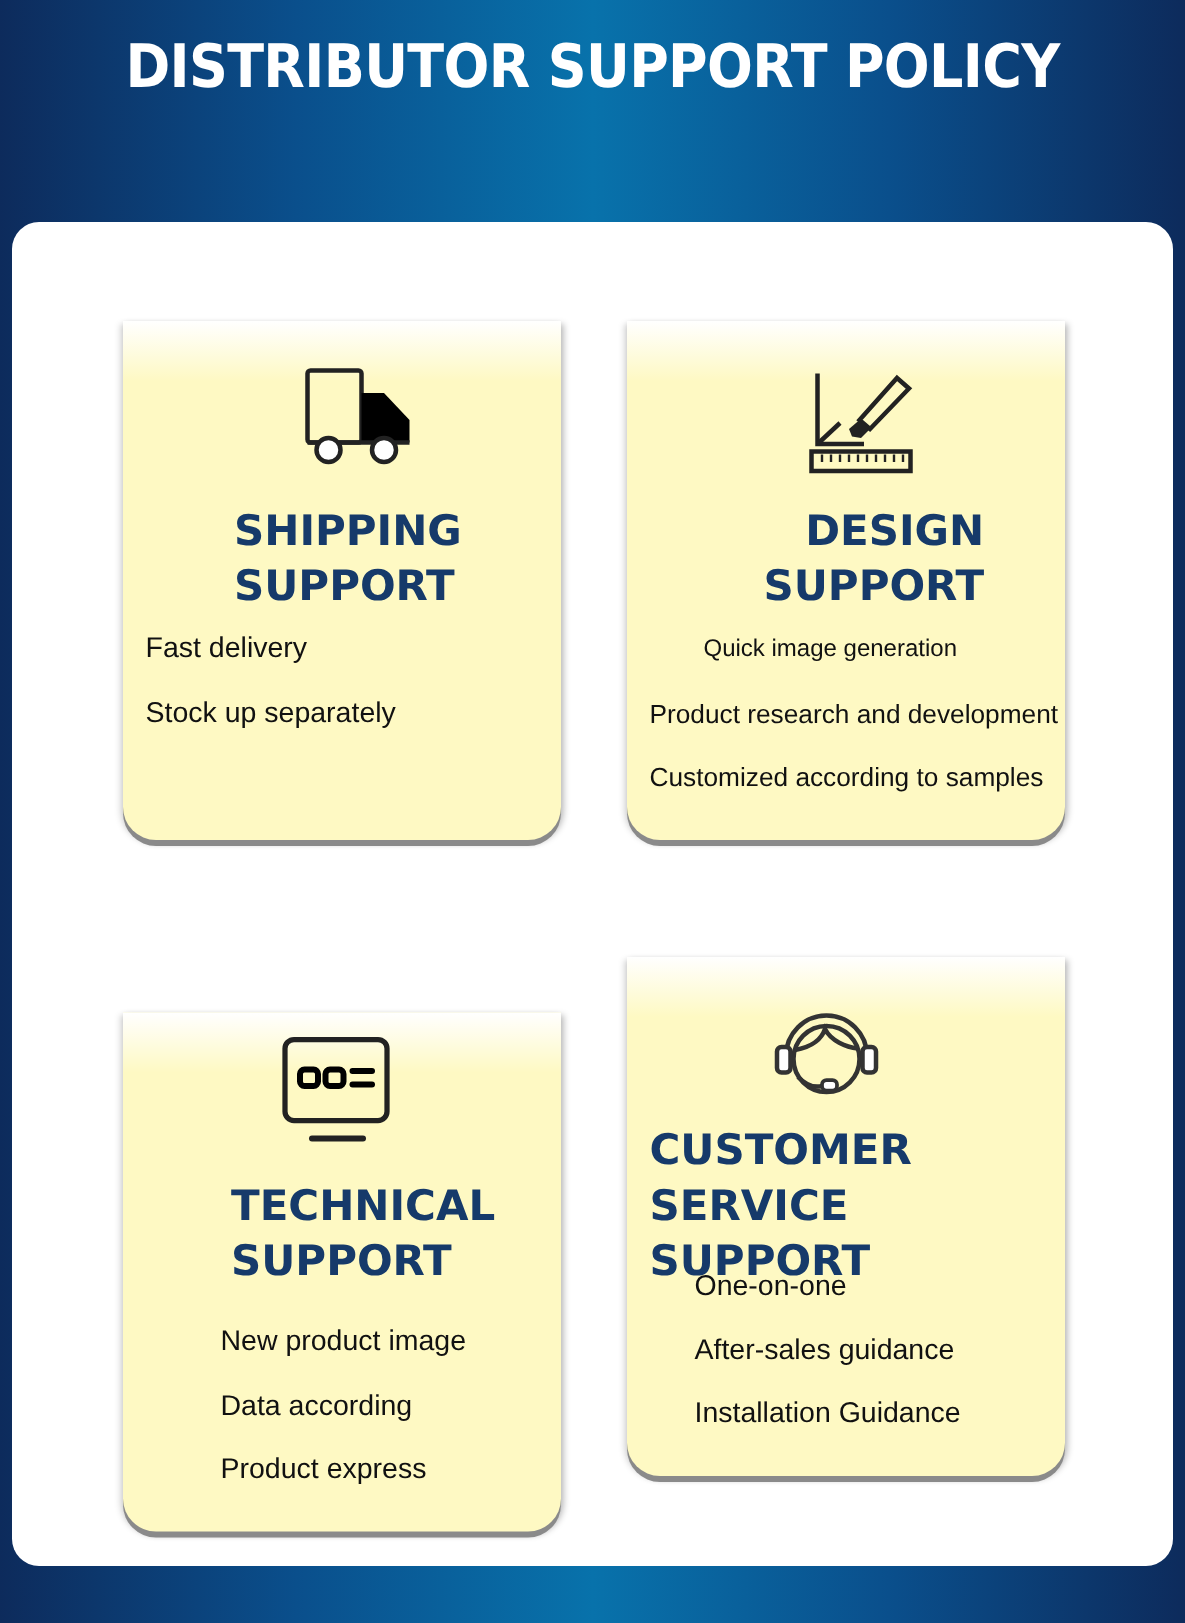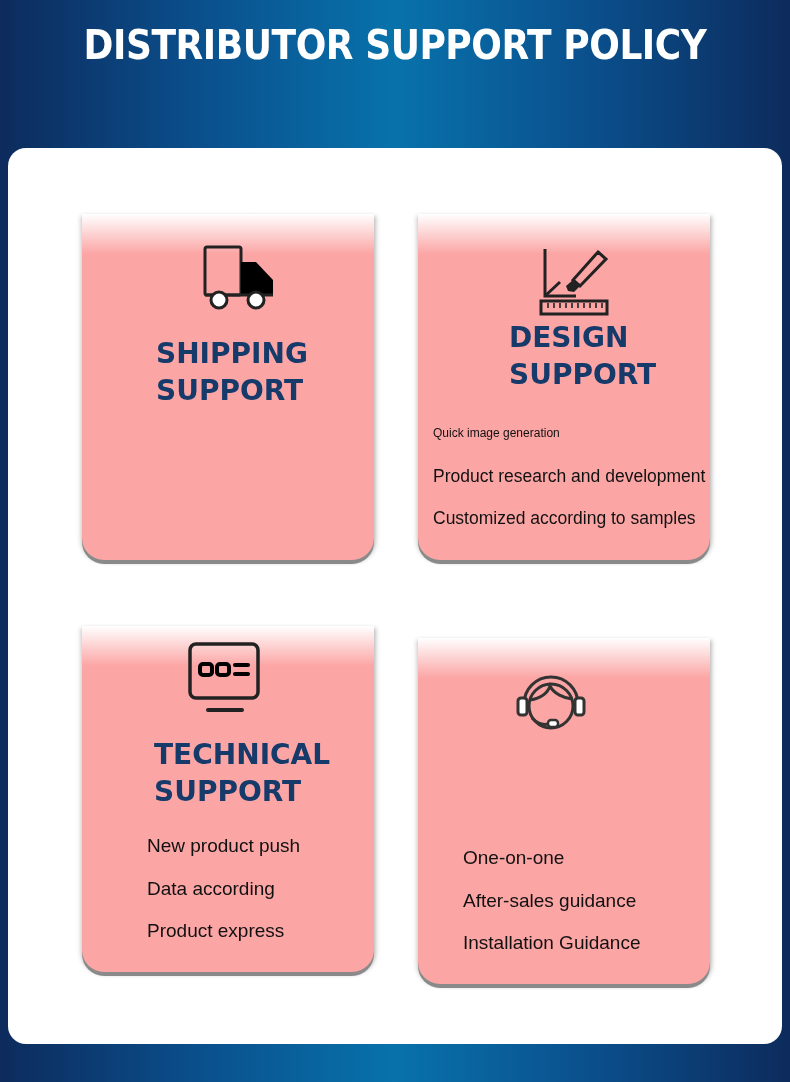--- a/index.html
+++ b/index.html
@@ -11,21 +11,21 @@
   .page-title {
     position:absolute; top:22px; left:0; width:790px; text-align:center;
     color:#fff; font-family:"DejaVu Sans", sans-serif; font-weight:bold;
     font-size:40px; letter-spacing:-0.5px; transform:scaleX(0.9);
   }
   .panel {
     position:absolute; left:8px; top:148px; width:774px; height:896px;
     background:#fff; border-radius:18px;
   }
   .card {
-    position:absolute; width:292px; height:346px; background:#fca5a5;
+    position:absolute; width:292px; height:346px; background:#fef9c3;
     border-radius:0 0 22px 22px;
     box-shadow: 0 4px 0 #8a8a8a, 2px 2px 4px rgba(0,0,0,0.25), -2px 2px 4px rgba(0,0,0,0.15);
   }
   .card::before {
     content:""; position:absolute; top:0; left:0; right:0; height:40px;
     background:linear-gradient(#fff, rgba(255,255,255,0));
   }
   .icon { position:absolute; }
   .heading {
     position:absolute; color:#163a6a; font-family:"DejaVu Sans", sans-serif;
@@ -47,20 +47,22 @@
     <path d="M41 20 H56 L73 38 V53 H41 Z" fill="#000"></path>
     <line x1="5" y1="53" x2="73" y2="53" stroke="#222" stroke-width="3"></line>
     <circle cx="19" cy="58" r="8" fill="#fff" stroke="#222" stroke-width="3"></circle>
     <circle cx="56" cy="58" r="8" fill="#fff" stroke="#222" stroke-width="3"></circle>
   </svg>
   <div class="heading" style="left:74px; top:121px;">
     <div>SHIPPING</div>
     <div>SUPPORT</div>
   </div>
   <ul class="list" style="left:15px; top:198px;">
+    <li>Fast delivery</li>
+    <li>Stock up separately</li>
   </ul>
 </div>
 
 <div class="card" style="left:418px; top:214px;">
   <svg class="icon" style="left:120px; top:32px;" width="72" height="70" viewBox="0 0 72 70">
     <path d="M7 3 V50 H38" fill="none" stroke="#222" stroke-width="3"></path>
     <path d="M7 50 L22 36" fill="none" stroke="#222" stroke-width="3"></path>
     <path d="M60 6 L68 13 L42 40 L35 34 Z" fill="none" stroke="#222" stroke-width="3"></path>
     <path d="M35 34 L28 40 L30 45 L36 46 L42 40" fill="#222"></path>
     <rect x="3" y="55" width="66" height="13" fill="none" stroke="#222" stroke-width="3"></rect>
@@ -70,59 +72,63 @@
       <line x1="22" y1="57" x2="22" y2="62"></line>
         <line x1="28" y1="57" x2="28" y2="62"></line>
       <line x1="34" y1="57" x2="34" y2="62"></line>
         <line x1="40" y1="57" x2="40" y2="62"></line>
       <line x1="46" y1="57" x2="46" y2="62"></line>
         <line x1="52" y1="57" x2="52" y2="62"></line>
       <line x1="58" y1="57" x2="58" y2="62"></line>
         <line x1="64" y1="57" x2="64" y2="62"></line>
     </g>
   </svg>
-  <div class="heading" style="left:91px; top:105px;">
+  <div class="heading" style="left:91px; top:121px;text-align:right;">
     <div>DESIGN</div>
     <div>SUPPORT</div>
   </div>
   <ul class="list" style="left:15px; top:198px;">
-    <li style="font-size:12px;">Quick image generation</li>
+    <li style="font-size:16px;margin-left:36px;">Quick image generation</li>
     <li style="font-size:17.5px;">Product research and development</li>
     <li style="font-size:17.5px;">Customized according to samples</li>
   </ul>
 </div>
 
-<div class="card" style="left:82px; top:626px;">
+<div class="card" style="left:82px; top:675px;">
   <svg class="icon" style="left:104px; top:14px;" width="76" height="74" viewBox="0 0 76 74">
     <rect x="4" y="4" width="68" height="54" rx="6" fill="none" stroke="#222" stroke-width="3.5"></rect>
     <rect x="14" y="24" width="12" height="11" rx="3" fill="none" stroke="#000" stroke-width="4"></rect>
     <rect x="31" y="24" width="12" height="11" rx="3" fill="none" stroke="#000" stroke-width="4"></rect>
     <line x1="49" y1="25" x2="62" y2="25" stroke="#000" stroke-width="4" stroke-linecap="round"></line>
     <line x1="49" y1="34" x2="62" y2="34" stroke="#000" stroke-width="4" stroke-linecap="round"></line>
     <line x1="22" y1="70" x2="56" y2="70" stroke="#222" stroke-width="4" stroke-linecap="round"></line>
   </svg>
   <div class="heading" style="left:72px; top:110px;">
     <div>TECHNICAL</div>
     <div>SUPPORT</div>
   </div>
   <ul class="list" style="left:65px; top:199px;">
-    <li>New product push</li>
+    <li>New product image</li>
     <li>Data according</li>
     <li>Product express</li>
   </ul>
 </div>
 
 <div class="card" style="left:418px; top:638px;">
   <svg class="icon" style="left:94px; top:34px;" width="78" height="60" viewBox="0 0 78 60">
     <path d="M12 32 A27 27 0 0 1 66 32" fill="none" stroke="#333" stroke-width="3"></path>
     <circle cx="39" cy="34" r="22" fill="none" stroke="#333" stroke-width="3"></circle>
     <path d="M18 28 C30 26 36 20 38 14 C42 22 52 26 60 27" fill="none" stroke="#333" stroke-width="3"></path>
     <rect x="6" y="26" width="9" height="17" rx="3" fill="#fff" stroke="#333" stroke-width="3"></rect>
     <rect x="63" y="26" width="9" height="17" rx="3" fill="#fff" stroke="#333" stroke-width="3"></rect>
     <path d="M20 46 C26 52 32 53 36 52" fill="none" stroke="#333" stroke-width="3"></path>
     <rect x="36" y="48" width="10" height="7" rx="3" fill="#fff" stroke="#333" stroke-width="2.5"></rect>
   </svg>
+  <div class="heading" style="left:15px; top:110px;">
+    <div>CUSTOMER</div>
+    <div>SERVICE SUPPORT</div>
+  </div>
   <ul class="list" style="left:45px; top:199px;">
     <li>One-on-one</li>
     <li>After-sales guidance</li>
     <li>Installation Guidance</li>
   </ul>
 </div>
 
 </body></html>

